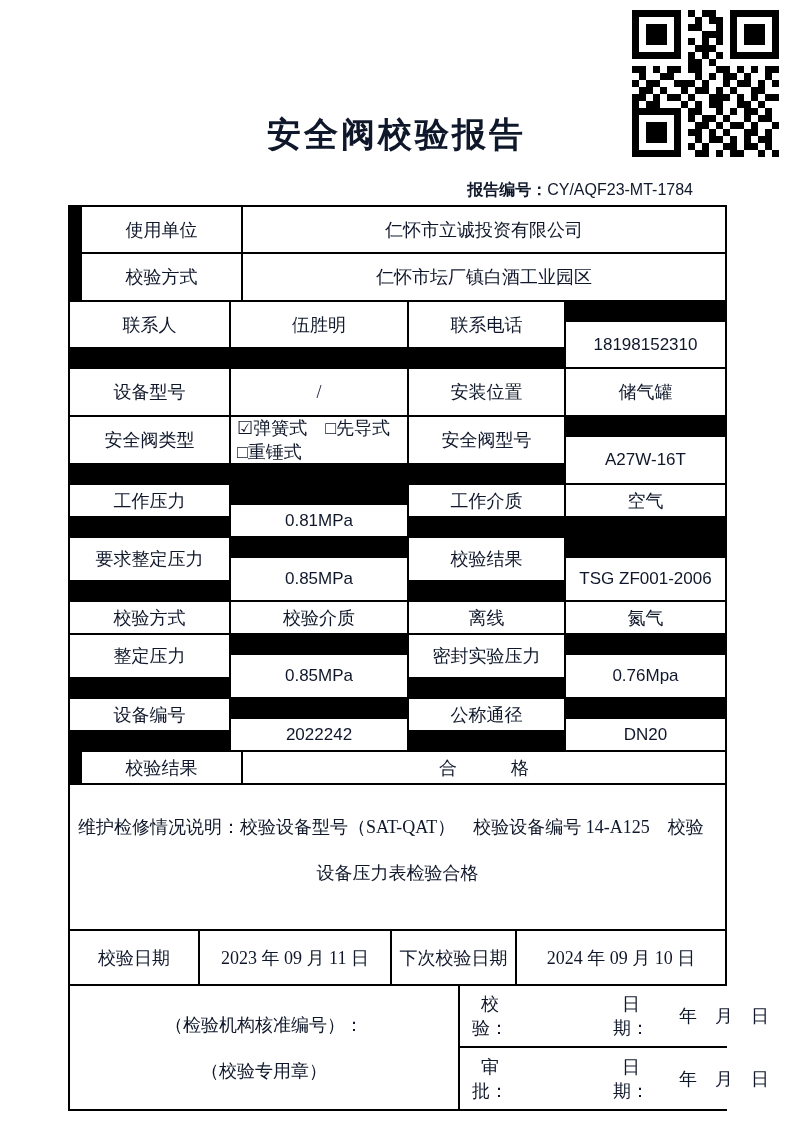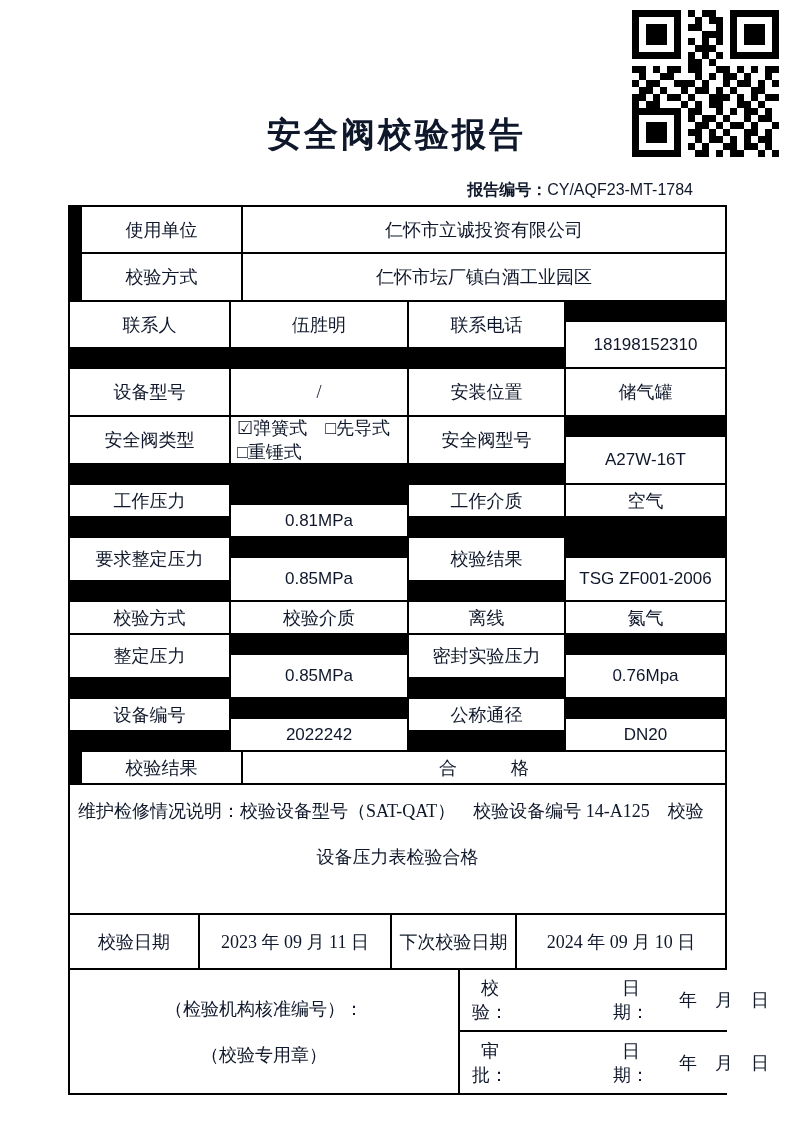--- a/index.html
+++ b/index.html
@@ -24,21 +24,21 @@
   .rC{grid-template-columns:128px 190px 123px 1fr;border-radius:7px;}
   .rD{grid-template-columns:388px 1fr;grid-template-rows:60px 61px;}
   .cell{background:#fff;display:flex;align-items:center;justify-content:center;
         font-size:18px;text-align:center;}
   .num{font-family:"Liberation Sans","DejaVu Sans",sans-serif;font-size:17px;margin-top:20px;}
   .pre{white-space:pre;}
   .h45{height:45px;}.h46{height:46px;}.h43{height:31px;}.h42{height:42px;}
   .h53{height:53px;}
   .vtype{flex-direction:column;justify-content:center;align-items:flex-start;
          padding-left:6px;line-height:24px;font-size:18px;}
-  .maint{height:114px;background:#fff;font-size:18px;padding:14px 8px 0 8px;}
+  .maint{height:114px;background:#fff;font-size:18px;padding:30px 8px 0 8px;}
   .maint .l1{text-align:left;}
   .maint .l2{text-align:center;margin-top:22px;}
   .sign{justify-content:flex-start;padding-left:12px;}
   .sign .d{margin-left:105px;}
   .sign .ymd{margin-left:30px;white-space:pre;}
   .org{grid-row:1/3;flex-direction:column;gap:22px;}
 </style>
 </head>
 <body>
 

